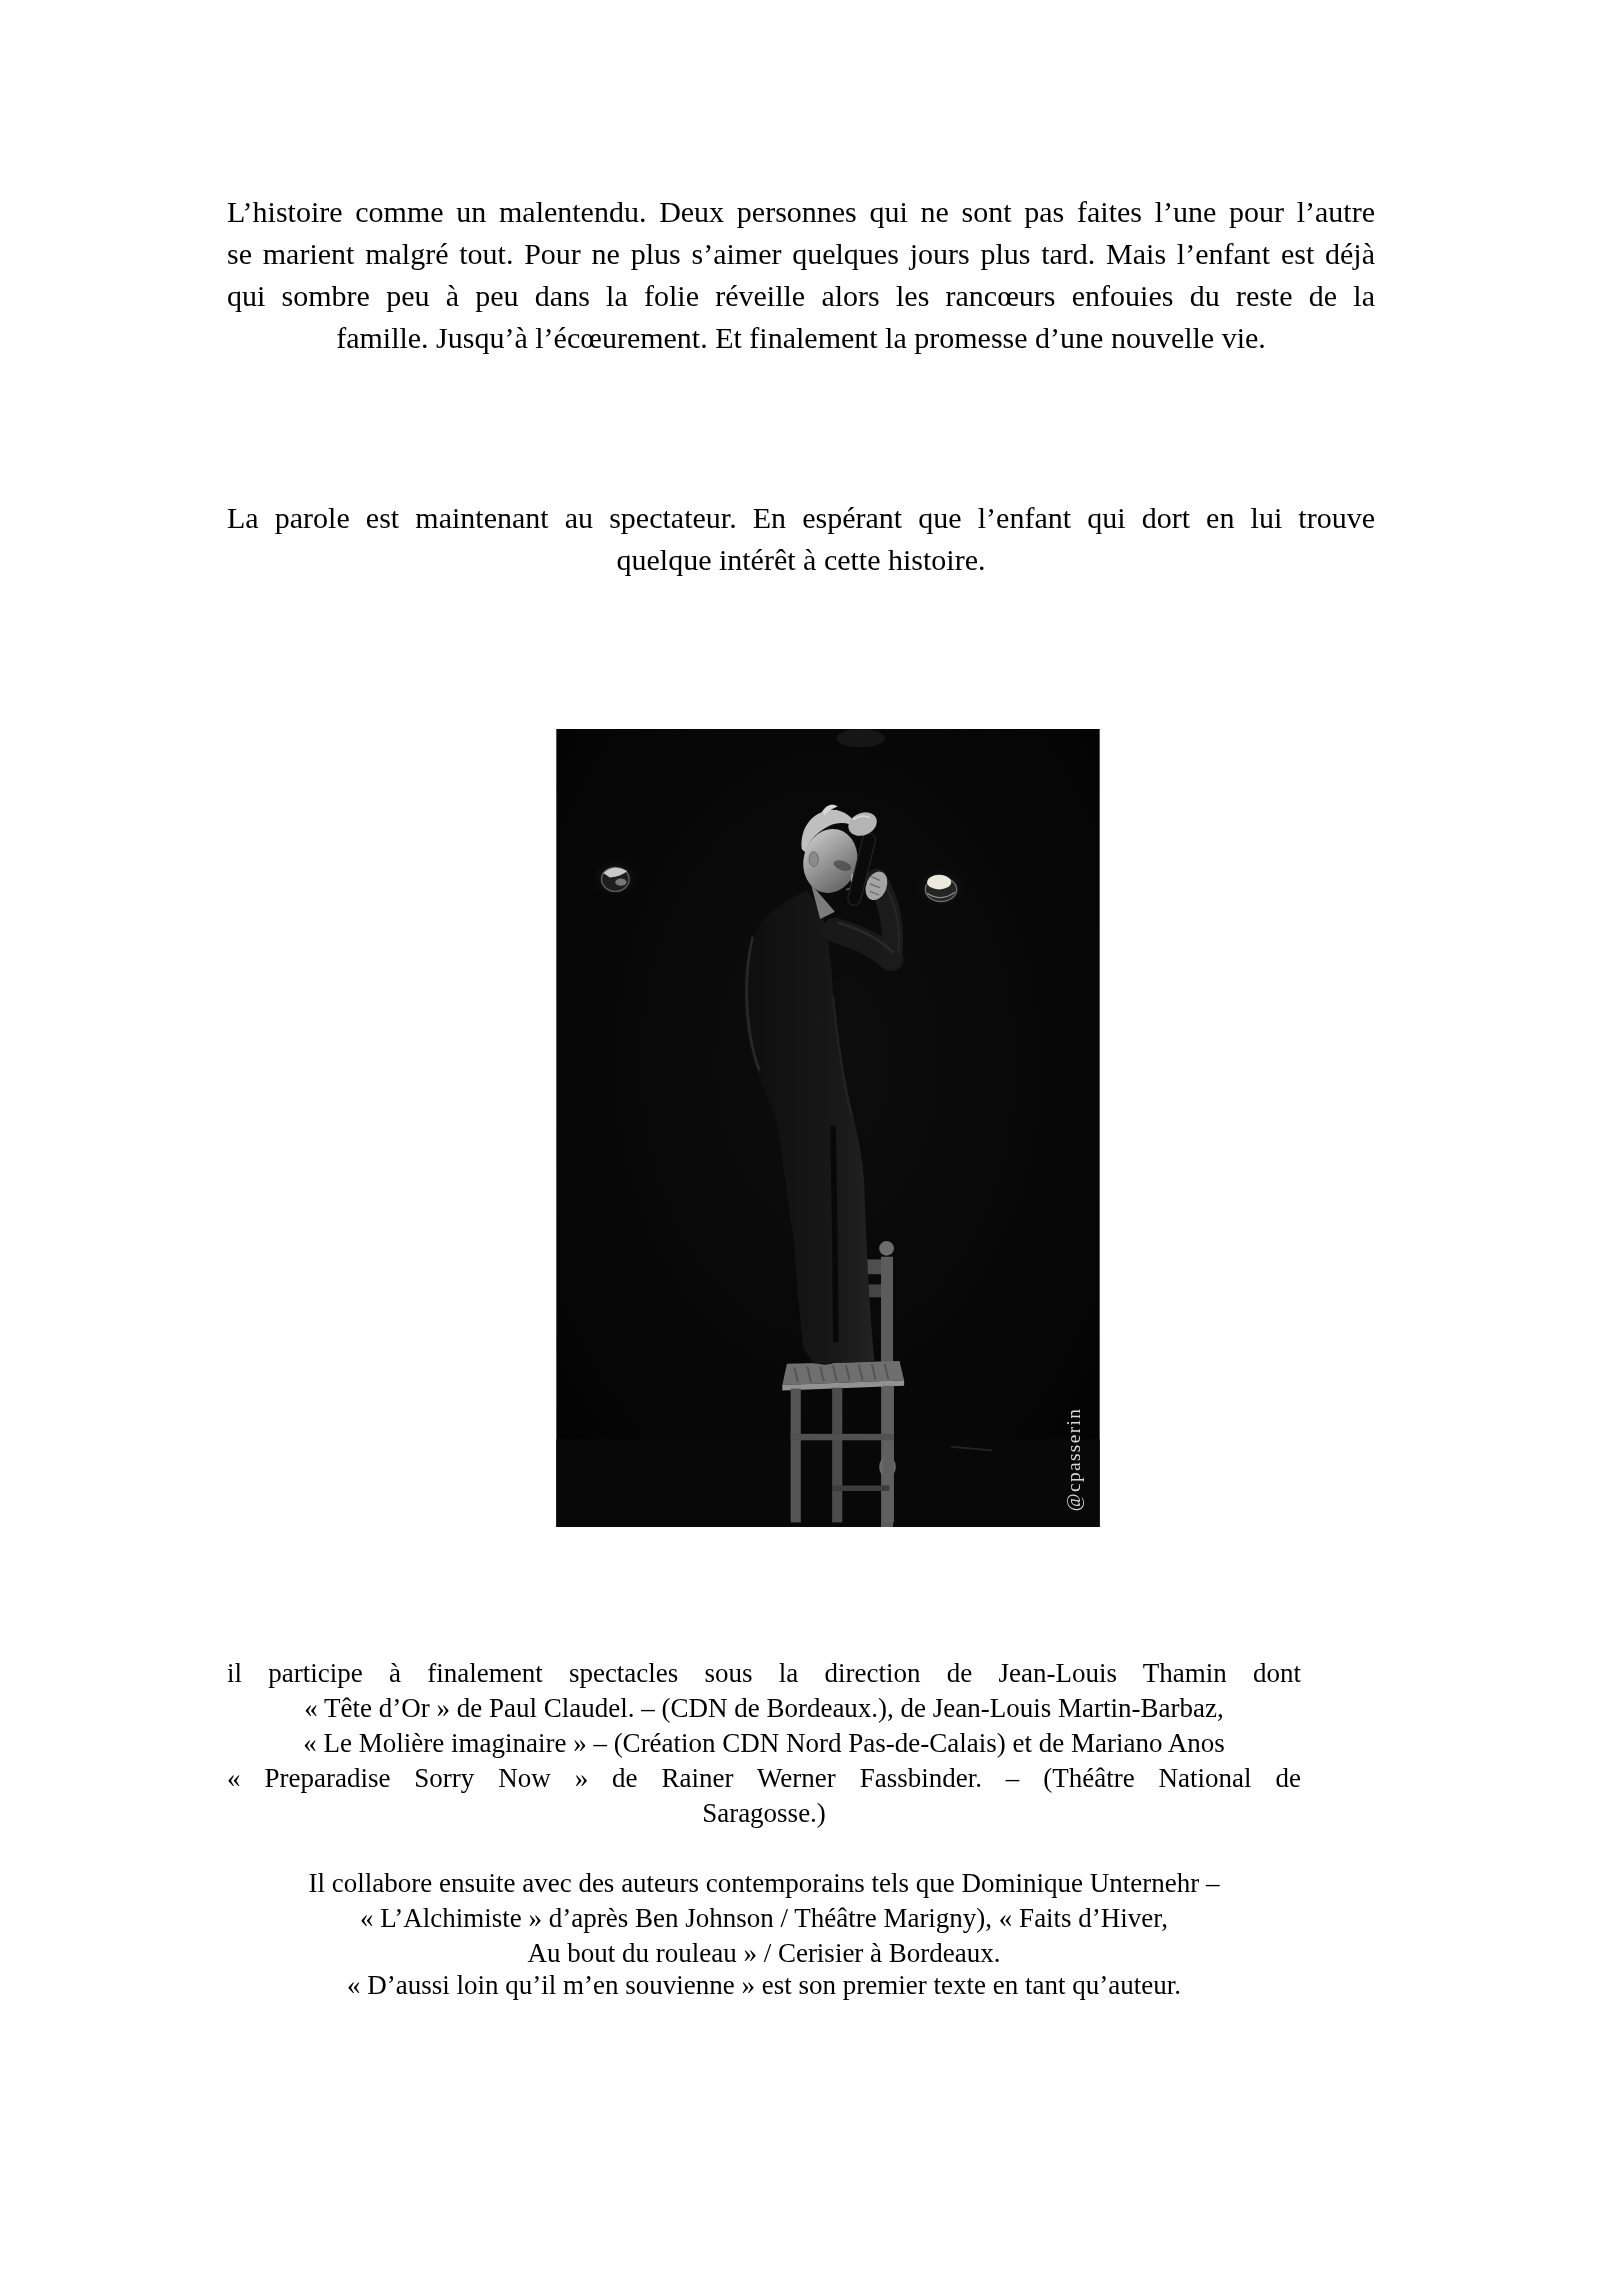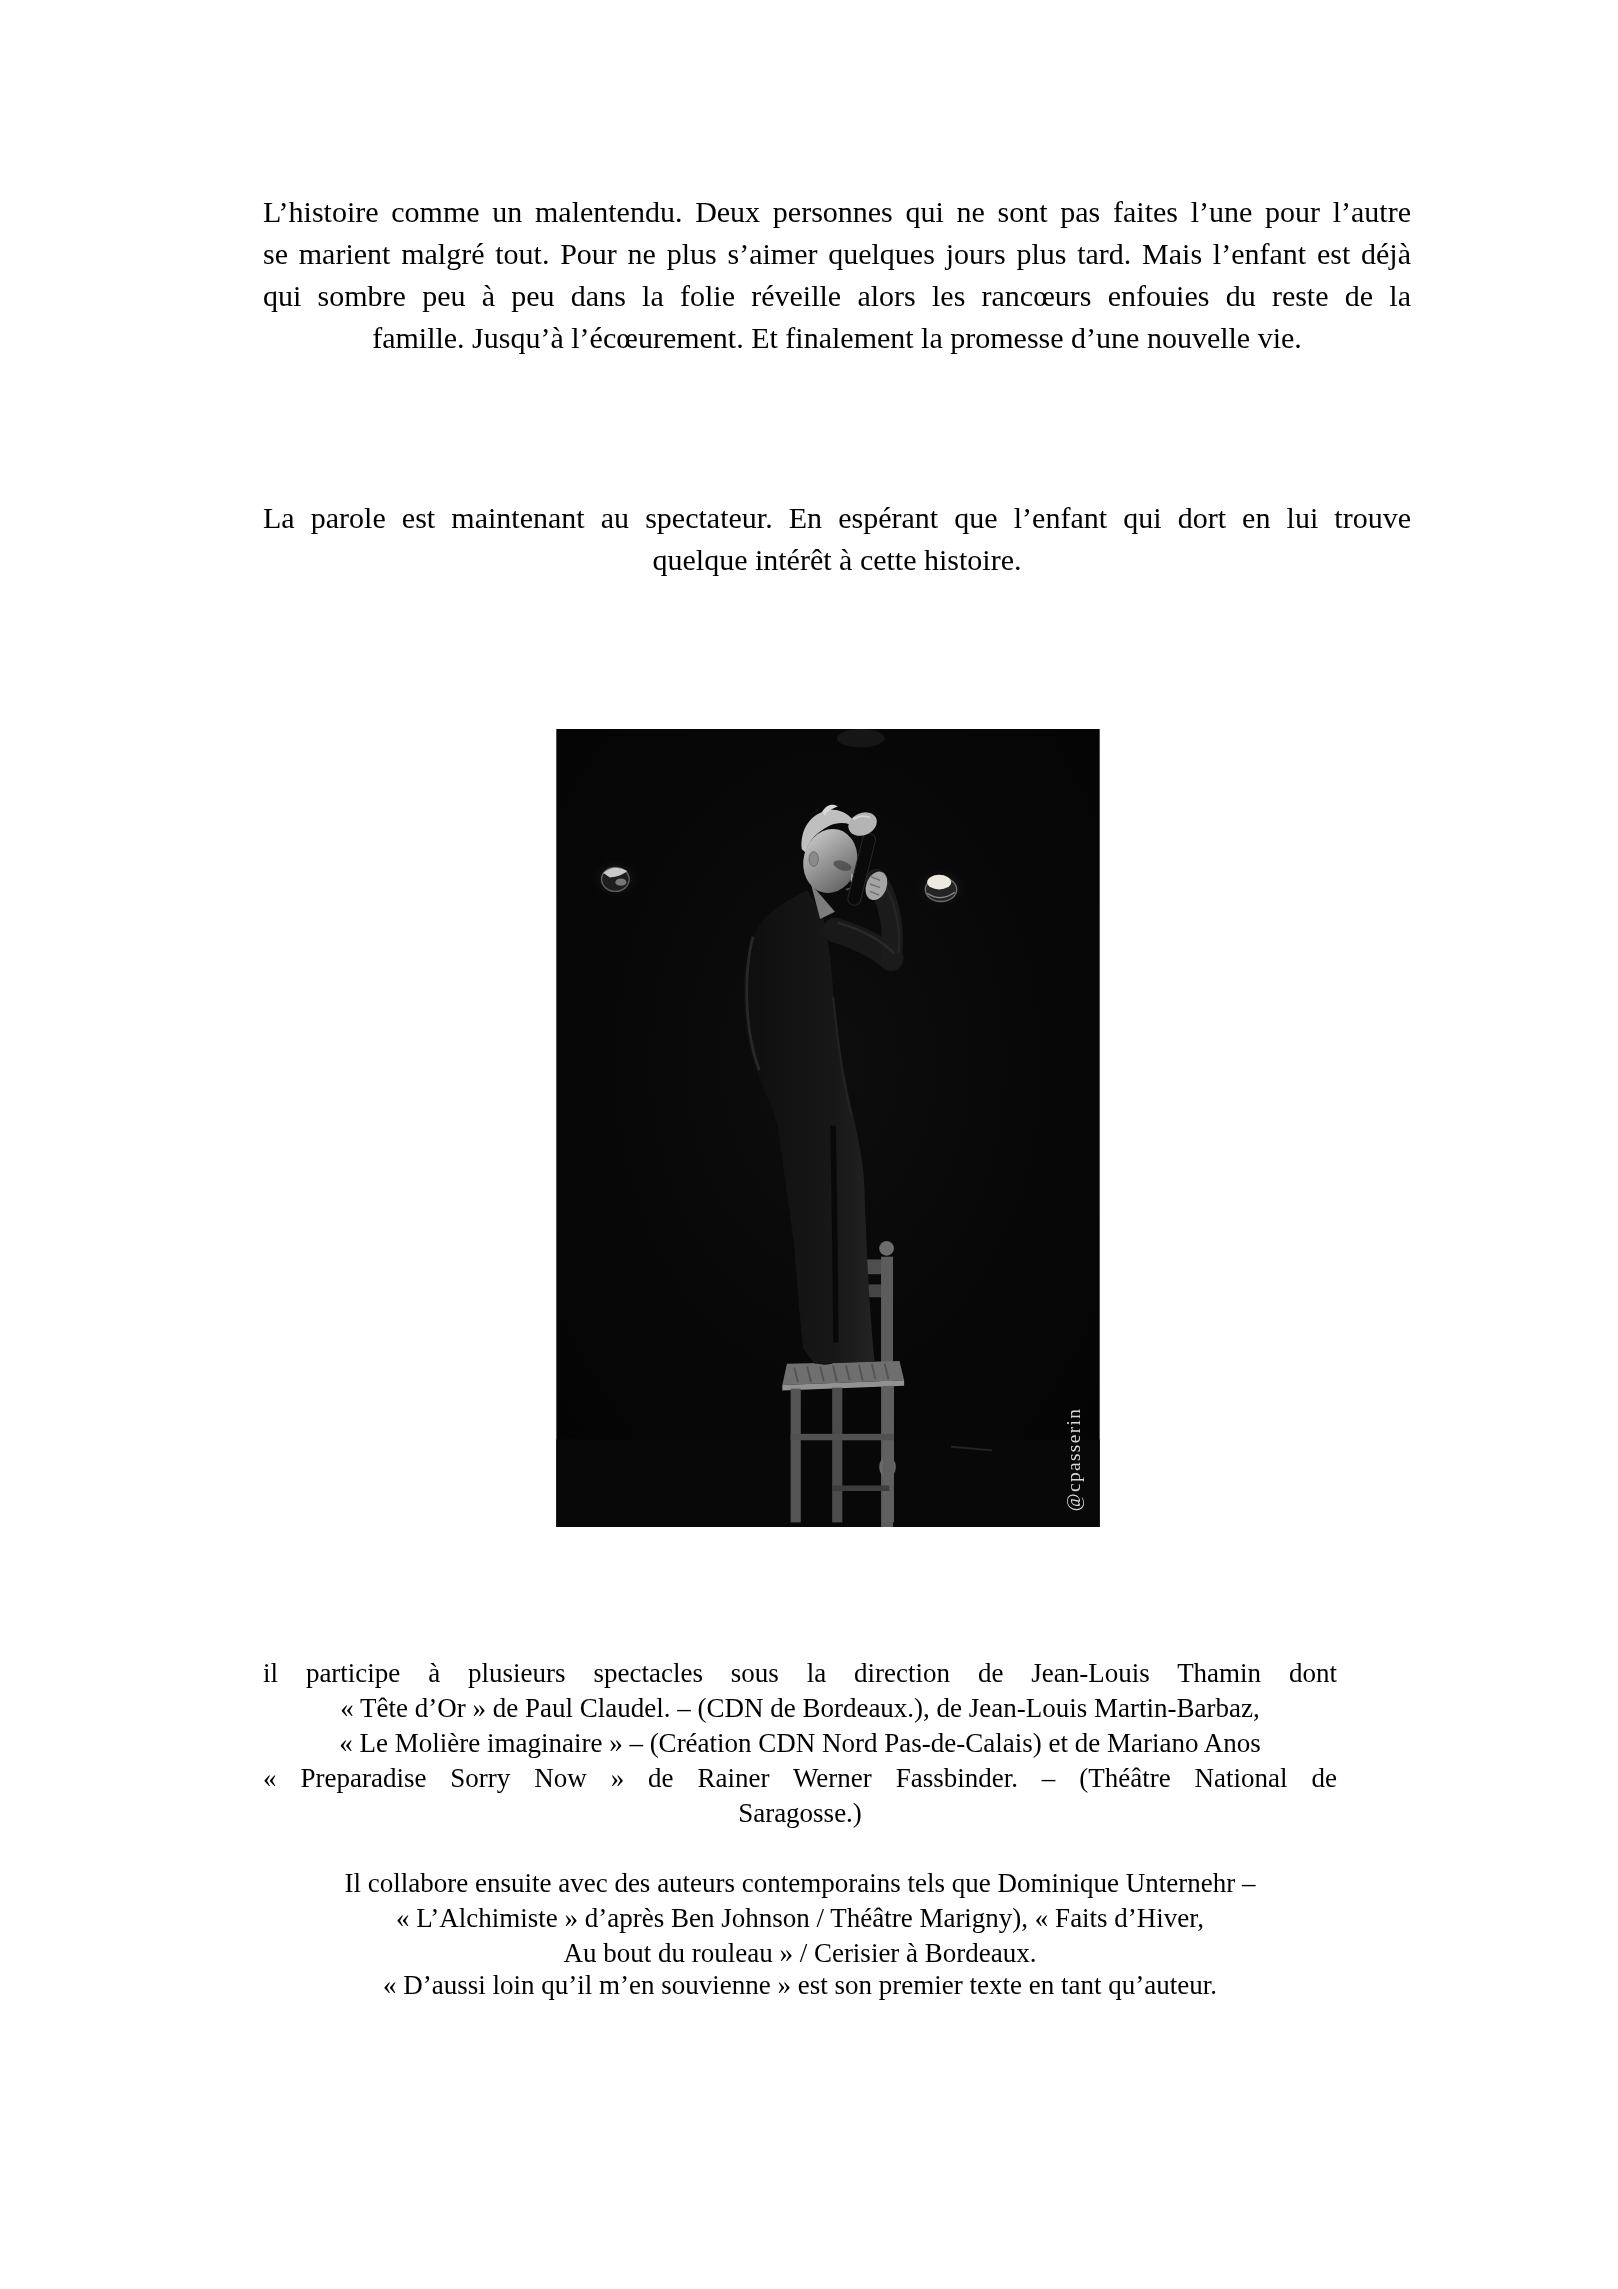--- a/index.html
+++ b/index.html
@@ -5,21 +5,21 @@
   html, body { margin: 0; padding: 0; }
   .page {
     position: relative;
     width: 1619px;
     height: 2290px;
     background: #ffffff;
     font-family: "Liberation Serif", serif;
     color: #000000;
     overflow: hidden;
   }
-  .textblock { position: absolute; margin-left: 36px; }
+  .textblock { position: absolute; }
   .block-lg .line { font-size: 30px; line-height: 42px; }
   .block-sm .line { font-size: 27px; line-height: 35px; }
   .jl { text-align: justify; text-align-last: justify; }
   .nl { text-align: center; white-space: nowrap; }
   #intro-p1 { left: 227px; top: 191px;  width: 1148px; }
   #intro-p2 { left: 227px; top: 497px;  width: 1148px; }
   #bio-p1   { left: 227px; top: 1656px; width: 1074px; }
   #bio-p2   { left: 227px; top: 1866px; width: 1074px; }
   #bio-p3   { left: 227px; top: 1968px; width: 1074px; }
   #photo-frame {
@@ -168,21 +168,21 @@
 
         <ellipse cx="347" cy="170" rx="11" ry="16" transform="rotate(22 347 170)" fill="#a5a5a5"></ellipse>
         <path d="M341,160 l10,4 M340,168 l11,4 M340,176 l10,4" stroke="#6f6f6f" stroke-width="1.5"></path>
       </g>
 
       <text class="wm" x="-848" y="568" transform="rotate(-90)" fill="#d9d9d9">@cpasserin</text>
     </svg>
   </div>
 
   <div class="textblock block-sm" id="bio-p1">
-    <div class="line jl">il participe à plusieurs spectacles sous la direction de Jean-Louis Thamin dont</div>
+    <div class="line jl">il participe à finalement spectacles sous la direction de Jean-Louis Thamin dont</div>
     <div class="line nl">« Tête d’Or » de Paul Claudel. – (CDN de Bordeaux.), de Jean-Louis Martin-Barbaz,</div>
     <div class="line nl">« Le Molière imaginaire » – (Création CDN Nord Pas-de-Calais) et de Mariano Anos</div>
     <div class="line jl">« Preparadise Sorry Now » de Rainer Werner Fassbinder. – (Théâtre National de</div>
     <div class="line nl">Saragosse.)</div>
   </div>
 
   <div class="textblock block-sm" id="bio-p2">
     <div class="line nl">Il collabore ensuite avec des auteurs contemporains tels que Dominique Unternehr –</div>
     <div class="line nl">« L’Alchimiste » d’après Ben Johnson / Théâtre Marigny), « Faits d’Hiver,</div>
     <div class="line nl">Au bout du rouleau » / Cerisier à Bordeaux.</div>

